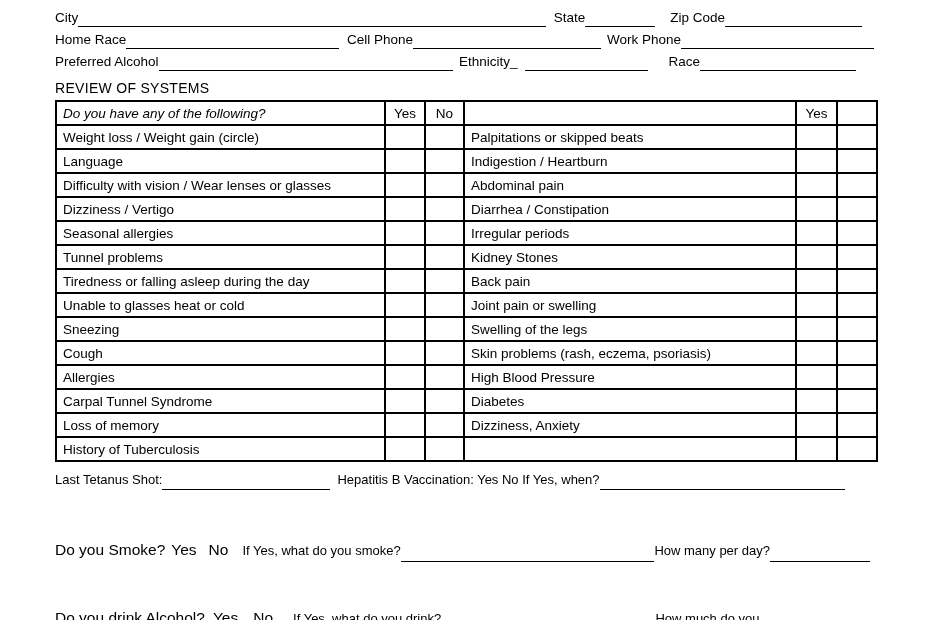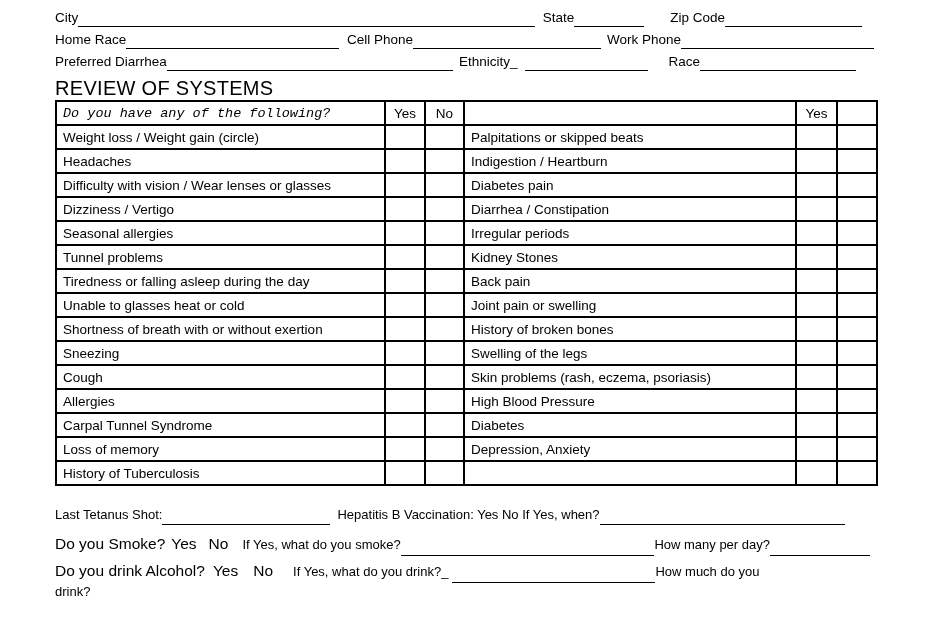--- a/index.html
+++ b/index.html
@@ -10,37 +10,37 @@
   }
   .row{display:flex;align-items:baseline;white-space:nowrap;
        font-size:13.5px;line-height:15px;height:15px;margin:0 0 7px 0;}
   .lbl{flex:0 0 auto;}
   .bl{flex:0 0 auto;display:inline-block;border-bottom:1.5px solid #000;
       height:12px;align-self:flex-end;margin-bottom:-2px;}
   .grow{flex:1 1 auto;}
   .w807{width:807px}.w819{width:819px}.w801{width:801px}.w790{width:790px}.w815{width:815px}
   .ml4{margin-left:4px}.ml5{margin-left:14px}.ml6{margin-left:6px}.ml7{margin-left:7px}
   .ml8{margin-left:8px}.ml12{margin-left:12px}.ml15{margin-left:15px}
-  .ml20{margin-left:20px}.ml30{margin-left:26px}
-
-  .ros-title{font-size:20px;line-height:16px;margin:11px 0 4px 0;letter-spacing:.3px;}
+  .ml20{margin-left:20px}.ml30{margin-left:15px}
+
+  .ros-title{font-size:14px;line-height:16px;margin:11px 0 4px 0;letter-spacing:.3px;}
 
   table.ros{border-collapse:collapse;width:821px;table-layout:fixed;}
   table.ros th,table.ros td{
     border:2px solid #000;height:22px;font-size:13.5px;font-weight:normal;
     text-align:left;vertical-align:middle;padding:0 3px 0 6px;overflow:hidden;
     white-space:nowrap;
   }
-  table.ros th.it{font-style:italic;font-family:Liberation Mono, monospace;}
+  table.ros th.it{font-style:italic;}
   table.ros .ctr{text-align:center;padding:0;}
   table.ros .c{padding:0;}
 
   .hist{display:flex;align-items:baseline;white-space:nowrap;font-size:13px;line-height:16px;}
-  .hist .big{font-size:15.5px;}
-  .h-a{margin-top:21px;}
+  .hist .big{font-size:15.5px;margin-top:41px;}
+  .h-a{margin-top:10px;}
   .h-b{margin-top:11px;line-height:19px;}
   .h-c{margin-top:7px;line-height:19px;text-align:center;}
   .h-d{margin-top:3px;line-height:16px;}
 </style>
 </head>
 <body>
 
 <div class="page">
 
   <div class="row w807">
@@ -55,21 +55,21 @@
   <div class="row w819">
     <span class="lbl">Home Race</span>
     <span class="bl grow"></span>
     <span class="lbl ml8">Cell Phone</span>
     <span class="bl" style="width:188px"></span>
     <span class="lbl ml6">Work Phone</span>
     <span class="bl" style="width:193px"></span>
   </div>
 
   <div class="row w801">
-    <span class="lbl">Preferred Diarrhea</span>
+    <span class="lbl">Preferred Alcohol</span>
     <span class="bl grow"></span>
     <span class="lbl ml6">Ethnicity_</span>
     <span class="bl ml8" style="width:123px"></span>
     <span class="lbl ml20">Race</span>
     <span class="bl" style="width:156px"></span>
   </div>
 
 
   <div class="ros-title">REVIEW OF SYSTEMS</div>
 
@@ -95,32 +95,32 @@
     <tbody>
         <tr>
           <td>Weight loss / Weight gain (circle)</td>
           <td class="c"></td>
           <td class="c"></td>
           <td>Palpitations or skipped beats</td>
           <td class="c"></td>
           <td class="c"></td>
         </tr>
         <tr>
-          <td>Headaches</td>
+          <td>Language</td>
           <td class="c"></td>
           <td class="c"></td>
           <td>Indigestion / Heartburn</td>
           <td class="c"></td>
           <td class="c"></td>
         </tr>
         <tr>
           <td>Difficulty with vision / Wear lenses or glasses</td>
           <td class="c"></td>
           <td class="c"></td>
-          <td>Diabetes pain</td>
+          <td>Abdominal pain</td>
           <td class="c"></td>
           <td class="c"></td>
         </tr>
         <tr>
           <td>Dizziness / Vertigo</td>
           <td class="c"></td>
           <td class="c"></td>
           <td>Diarrhea / Constipation</td>
           <td class="c"></td>
           <td class="c"></td>
@@ -151,28 +151,20 @@
         </tr>
         <tr>
           <td>Unable to glasses heat or cold</td>
           <td class="c"></td>
           <td class="c"></td>
           <td>Joint pain or swelling</td>
           <td class="c"></td>
           <td class="c"></td>
         </tr>
         <tr>
-          <td>Shortness of breath with or without exertion</td>
-          <td class="c"></td>
-          <td class="c"></td>
-          <td>History of broken bones</td>
-          <td class="c"></td>
-          <td class="c"></td>
-        </tr>
-        <tr>
           <td>Sneezing</td>
           <td class="c"></td>
           <td class="c"></td>
           <td>Swelling of the legs</td>
           <td class="c"></td>
           <td class="c"></td>
         </tr>
         <tr>
           <td>Cough</td>
           <td class="c"></td>
@@ -194,21 +186,21 @@
           <td class="c"></td>
           <td class="c"></td>
           <td>Diabetes</td>
           <td class="c"></td>
           <td class="c"></td>
         </tr>
         <tr>
           <td>Loss of memory</td>
           <td class="c"></td>
           <td class="c"></td>
-          <td>Depression, Anxiety</td>
+          <td>Dizziness, Anxiety</td>
           <td class="c"></td>
           <td class="c"></td>
         </tr>
         <tr>
           <td>History of Tuberculosis</td>
           <td class="c"></td>
           <td class="c"></td>
           <td></td>
           <td class="c"></td>
           <td class="c"></td>

